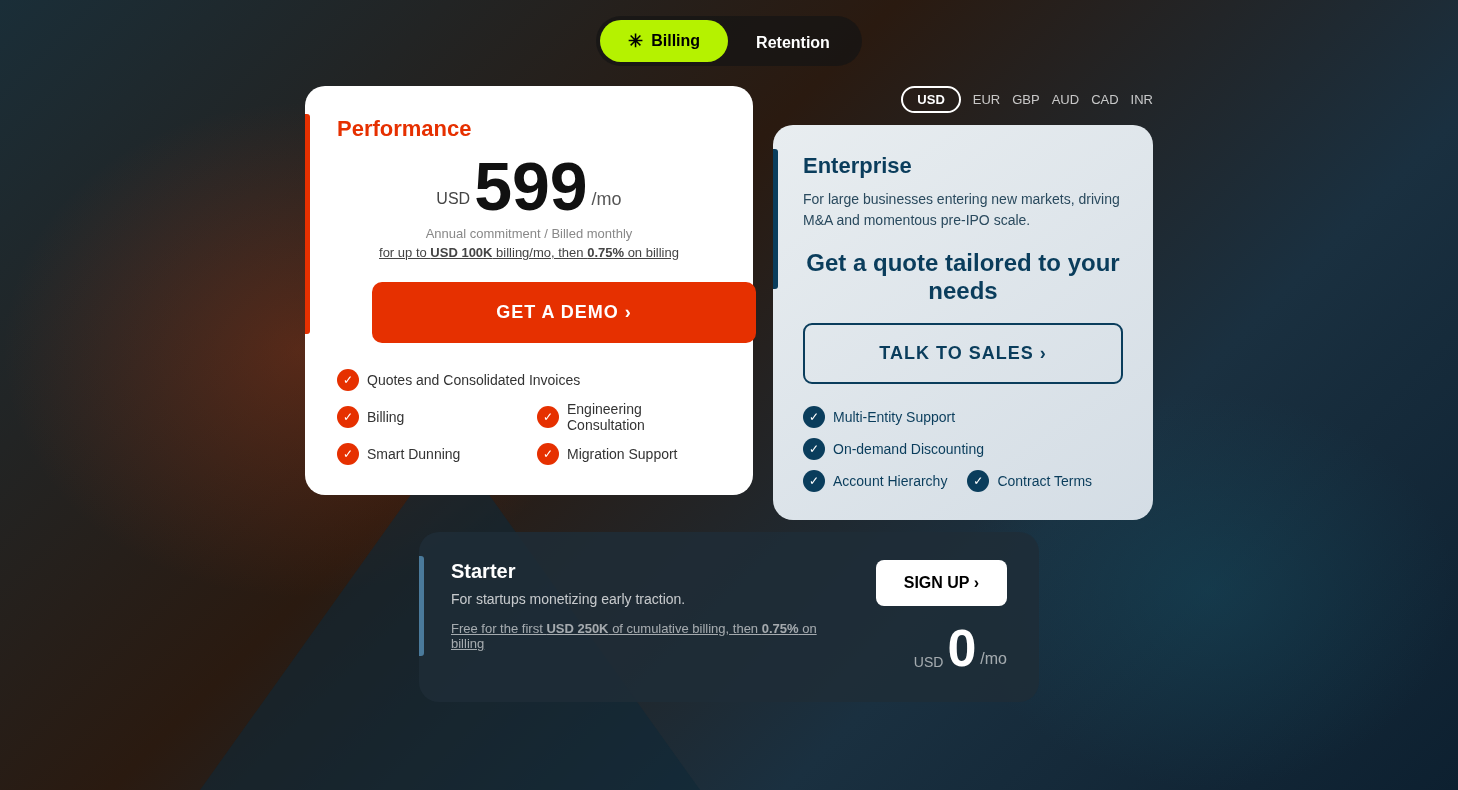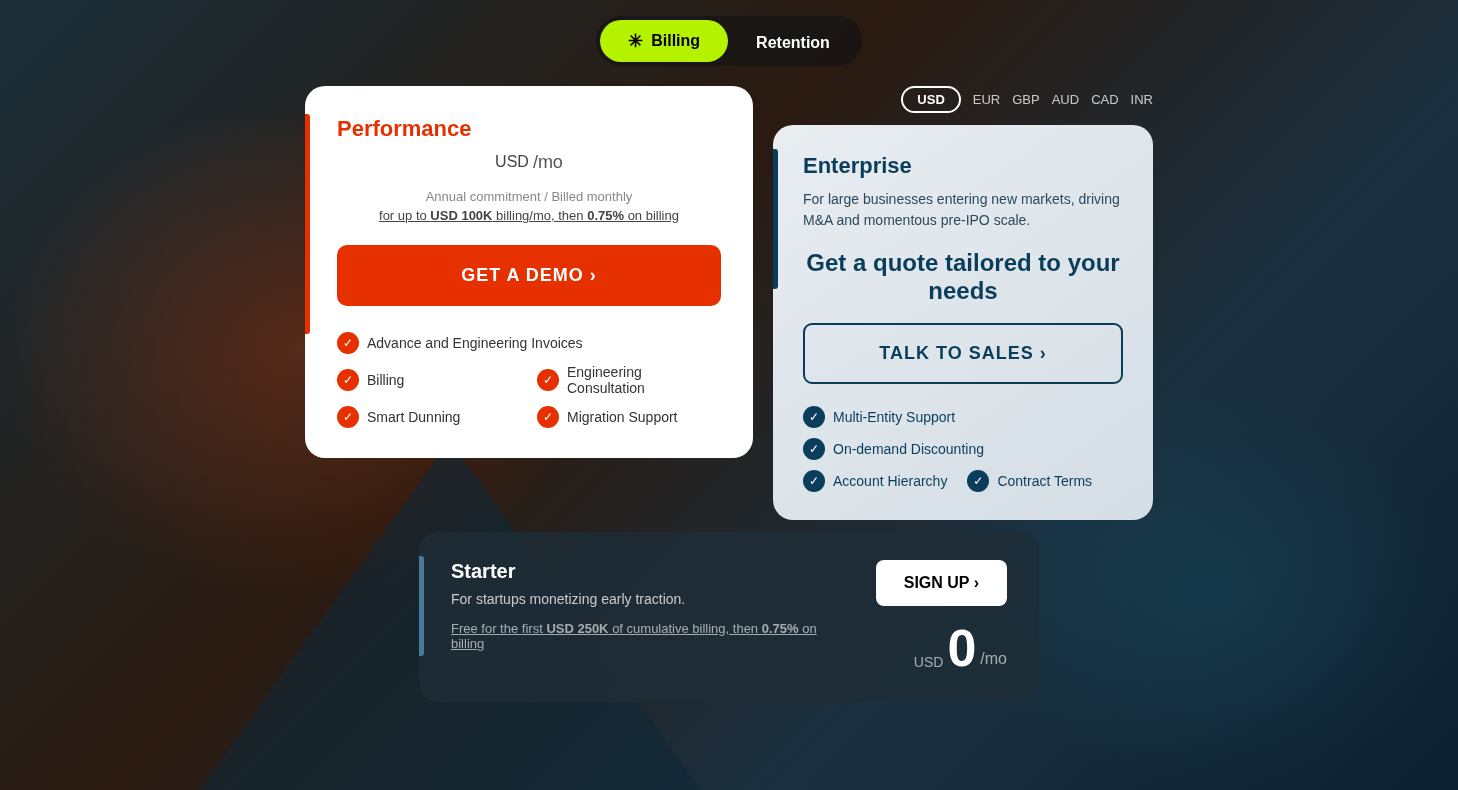--- a/index.html
+++ b/index.html
@@ -230,20 +230,21 @@
       padding: 20px;
       font-size: 18px;
       font-weight: 800;
       letter-spacing: 1px;
       cursor: pointer;
       display: flex;
       align-items: center;
       justify-content: center;
       gap: 10px;
       margin-bottom: 26px;
+      margin-left: 35px;
     }
 
     .features-grid {
       display: grid;
       grid-template-columns: 1fr 1fr;
       gap: 10px 16px;
     }
 
     .feature-item {
       display: flex;
@@ -486,35 +487,36 @@
   </div>
 
   <div class="cards-row">
 
     <div class="performance-card">
       <div class="perf-accent"></div>
       <div class="perf-title">Performance</div>
 
       <div class="price-row">
         <span class="price-currency">USD</span>
+        <span class="price-number">599</span>
         <span class="price-mo">/mo</span>
       </div>
       <div class="billing-info">Annual commitment / Billed monthly</div>
       <div class="billing-link">
         for up to <strong>USD 100K</strong> billing/mo, then <strong>0.75%</strong> on billing
       </div>
 
       <button class="demo-btn">
         <span>GET A DEMO  ›</span>
       </button>
 
       <div class="features-grid">
         <div class="feature-item full-width">
           <div class="check-icon">✓</div>
-          <span>Advance and Engineering Invoices</span>
+          <span>Quotes and Consolidated Invoices</span>
         </div>
         <div class="feature-item">
           <div class="check-icon">✓</div>
           <span>Billing</span>
         </div>
         <div class="feature-item">
           <div class="check-icon">✓</div>
           <span>Engineering Consultation</span>
         </div>
         <div class="feature-item">

